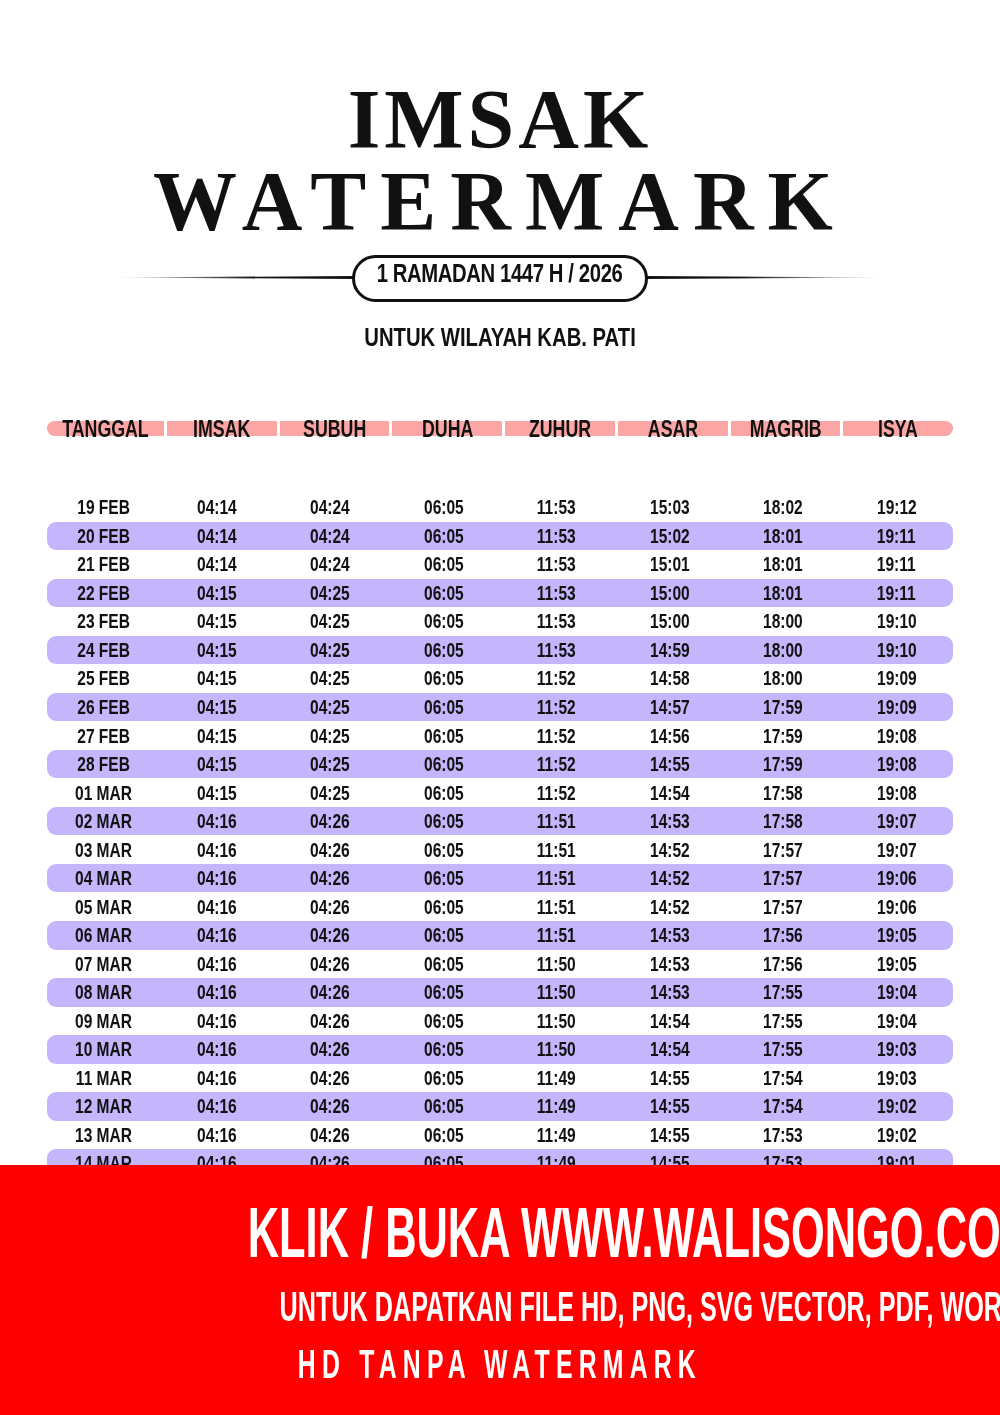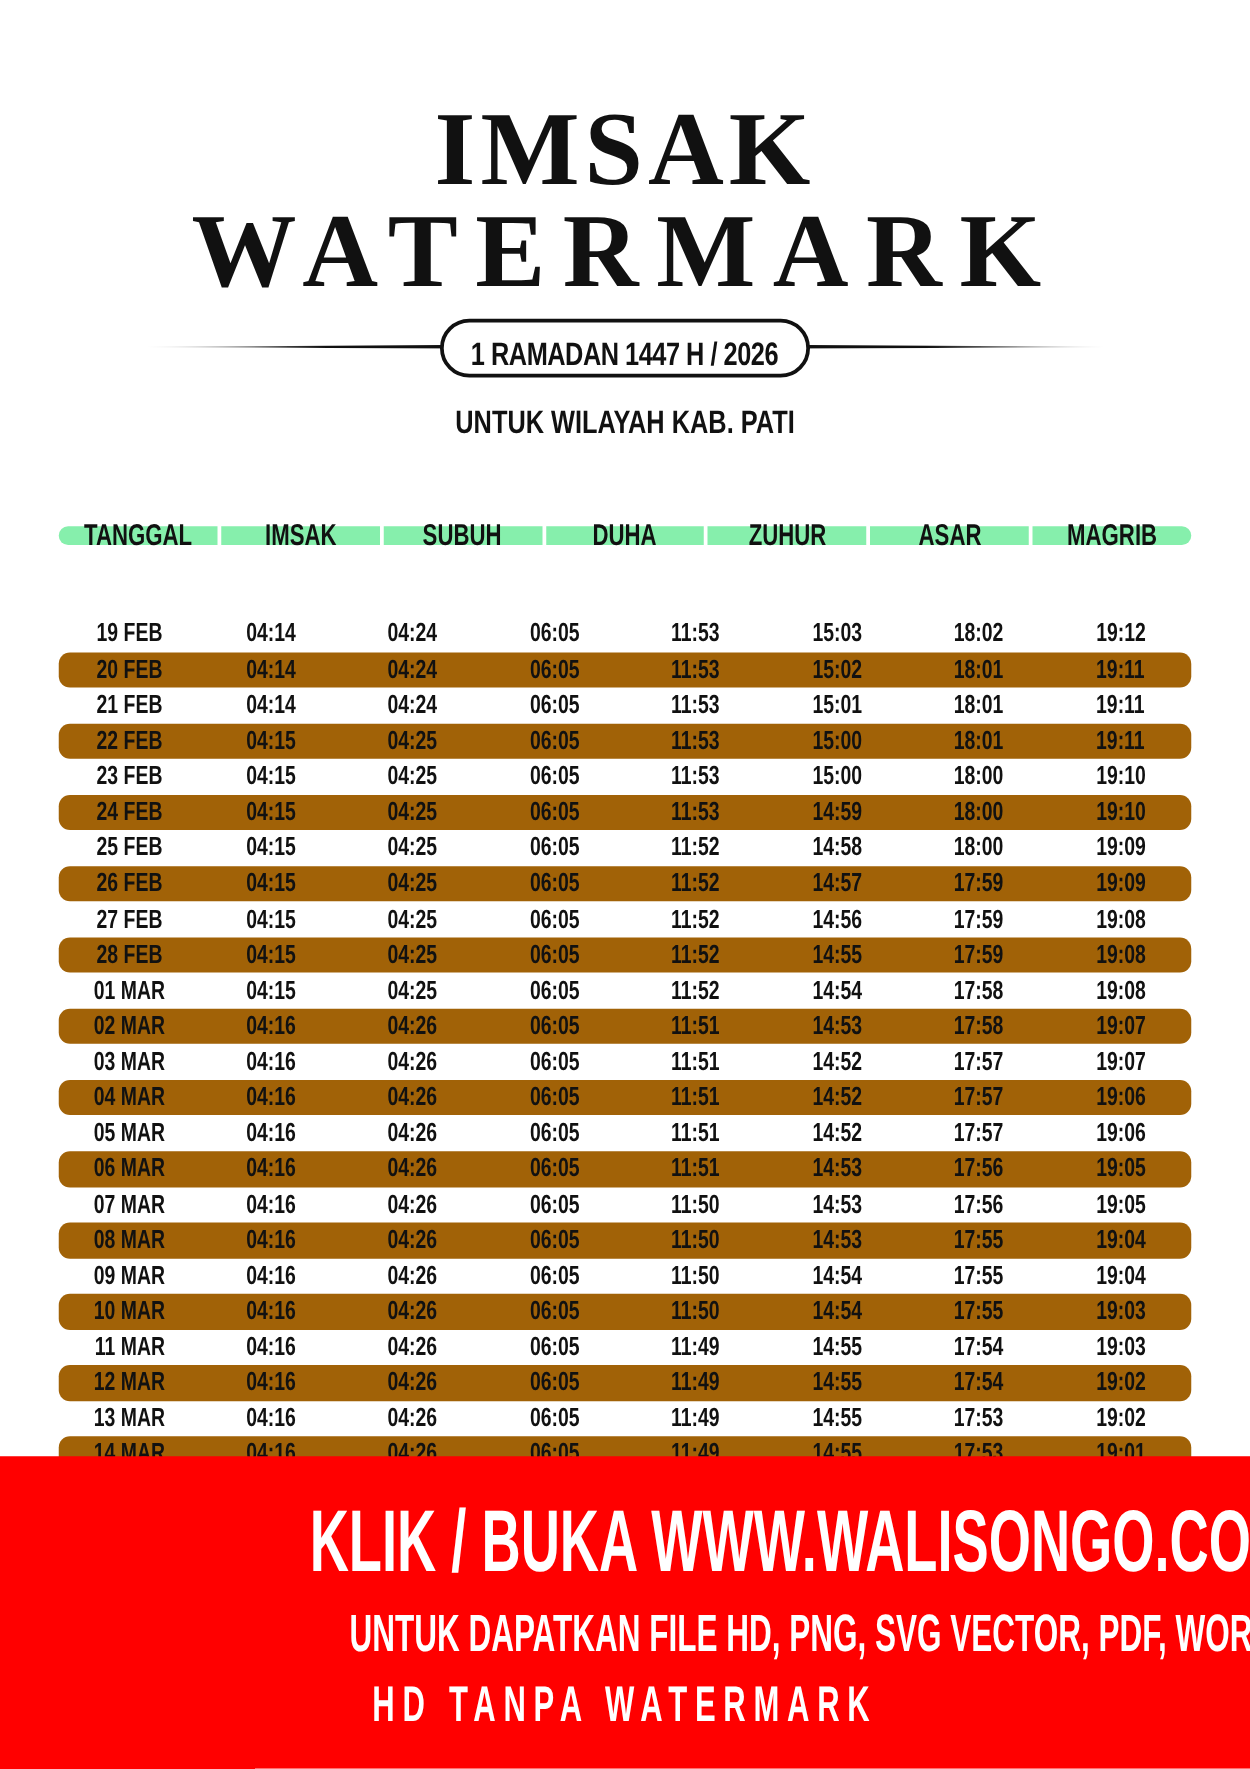--- a/index.html
+++ b/index.html
@@ -60,21 +60,21 @@
     .pill {
       position: absolute;
       left: 352px;
       top: 255px;
       width: 296px;
       height: 47px;
       border: 3px solid #111111;
       border-radius: 24px;
       background: #ffffff;
       display: flex;
-      align-items: flex-end;
+      align-items: flex-start;
       justify-content: center;
     }
     .pill-text {
       font-family: "Liberation Sans", sans-serif;
       font-weight: bold;
       font-size: 26px;
       letter-spacing: -0.5px;
       transform: scaleX(0.78);
       white-space: nowrap;
       color: #111111;
@@ -100,21 +100,21 @@
       top: 380px;
       width: 906px;
     }
     .thead {
       display: flex;
       height: 56px;
       gap: 3px;
     }
     .th {
       flex: 1;
-      background: #86efac;
+      background: #fca5a5;
       display: flex;
       align-items: center;
       justify-content: center;
       margin-top: 41px;
     }
     .th:first-child { border-radius: 12px 0 0 12px; }
     .th:last-child  { border-radius: 0 12px 12px 0; }
     .th span {
       font-weight: bold;
       font-size: 24px;
@@ -129,21 +129,21 @@
       left: 0;
       width: 906px;
       margin-top: 47px;
     }
     .tr {
       display: flex;
       height: 28.54px;
       align-items: center;
       border-radius: 9px;
     }
-    .tr.striped { background: #a16207; }
+    .tr.striped { background: #c4b5fd; }
     .td {
       flex: 1;
       text-align: center;
       font-weight: bold;
       font-size: 21px;
       white-space: nowrap;
       color: #111111;
       line-height: 28px;
     }
     .td span {
@@ -221,20 +221,23 @@
       </div>
     <div class="th">
         <span>ZUHUR</span>
       </div>
     <div class="th">
         <span>ASAR</span>
       </div>
     <div class="th">
         <span>MAGRIB</span>
       </div>
+    <div class="th">
+        <span>ISYA</span>
+      </div>
   </div>
   <div class="tbody" id="tbody">
       <div class="tr">
         <div class="td"><span>19 FEB</span></div>
         <div class="td"><span>04:14</span></div>
         <div class="td"><span>04:24</span></div>
         <div class="td"><span>06:05</span></div>
         <div class="td"><span>11:53</span></div>
         <div class="td"><span>15:03</span></div>
         <div class="td"><span>18:02</span></div>

